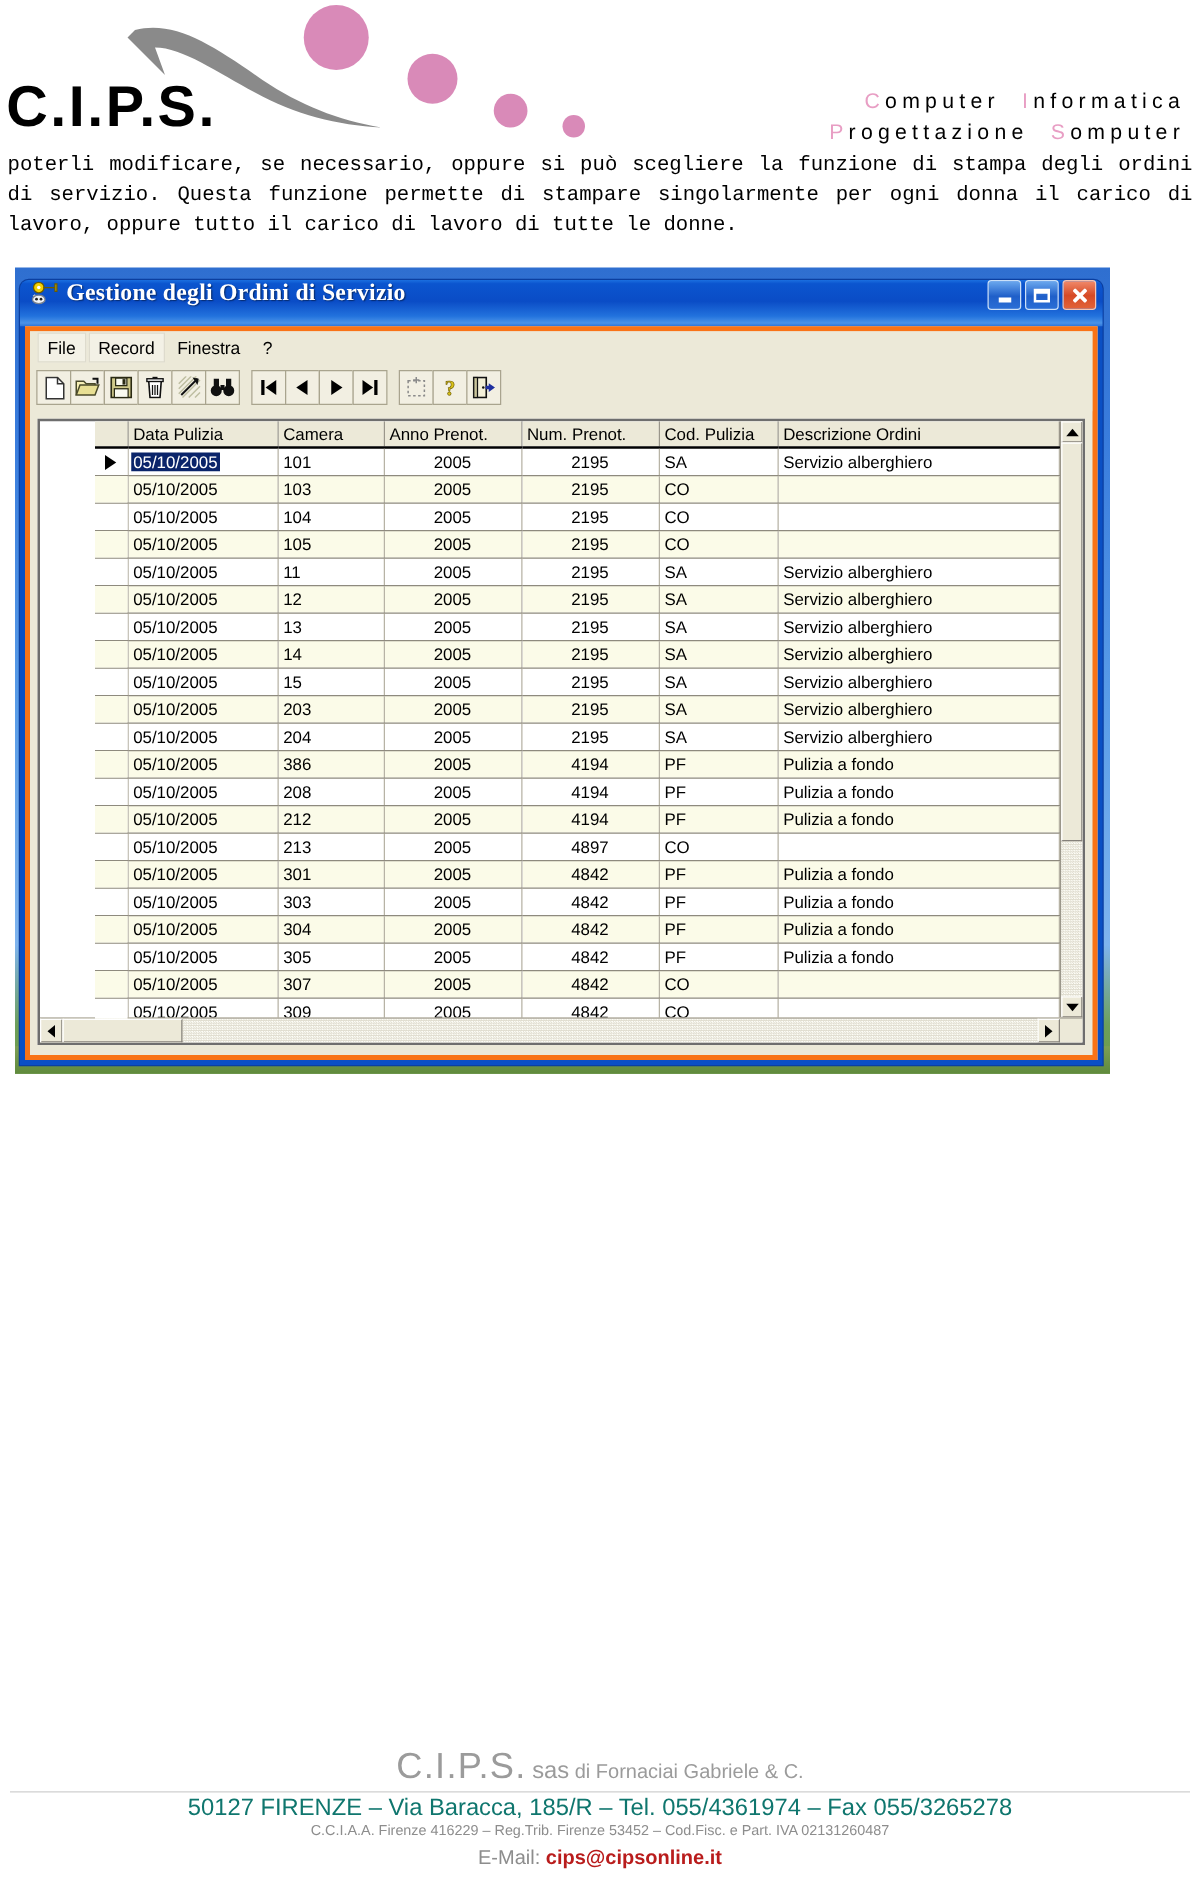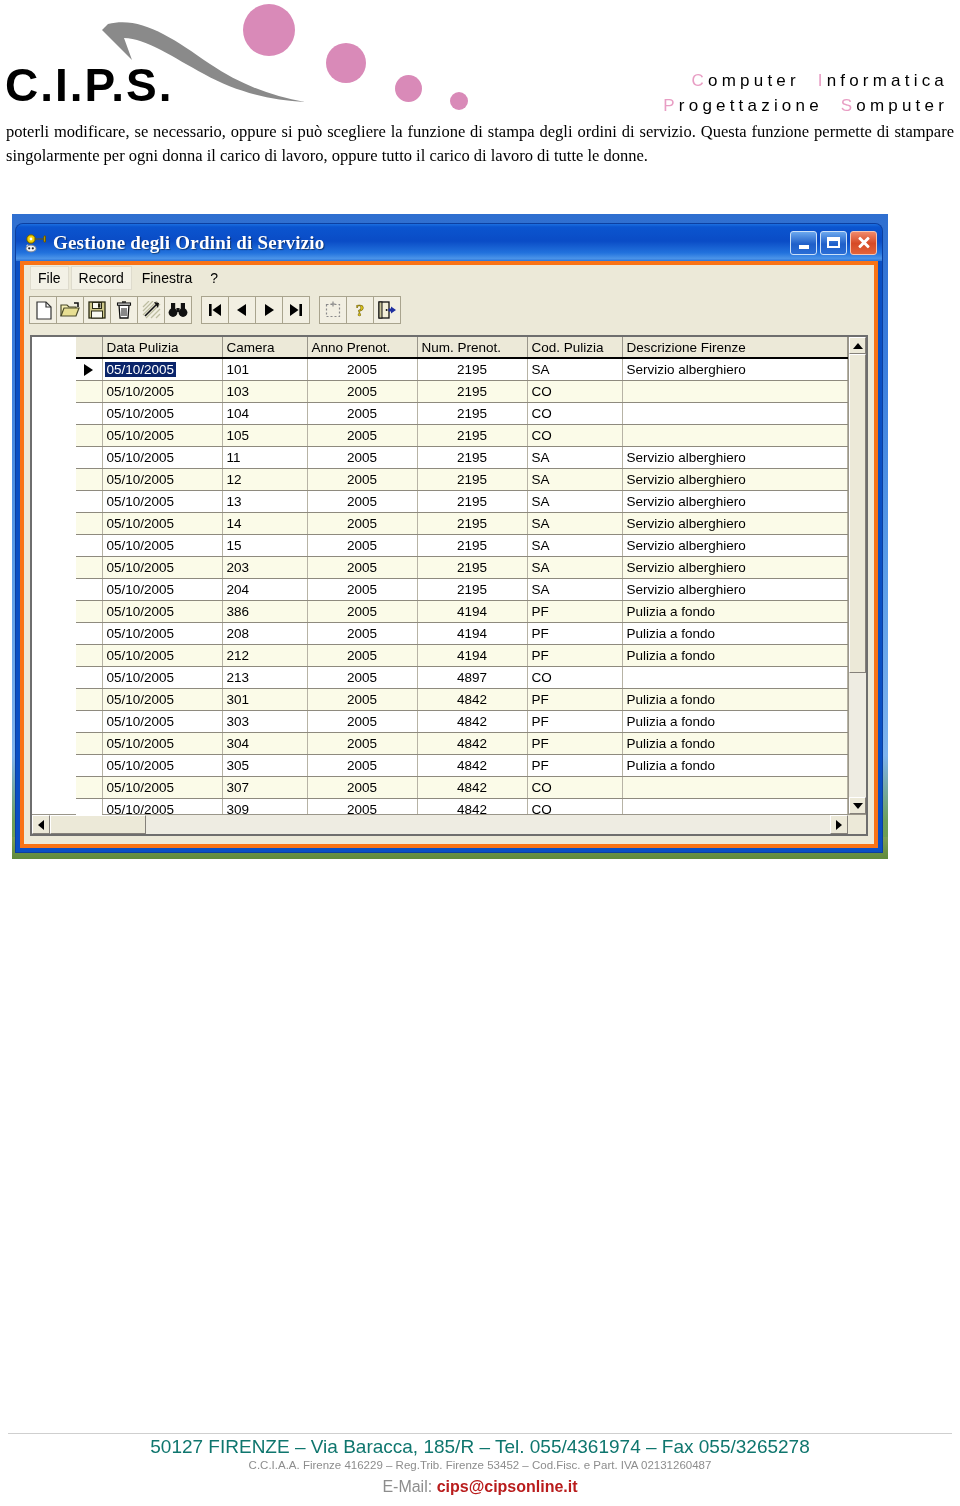--- a/index.html
+++ b/index.html
@@ -30,21 +30,21 @@
     text-align:right;
     font-family:"Liberation Sans", sans-serif;
     font-size:17px; letter-spacing:4.2px;
     line-height:25px; color:#000; white-space:nowrap;
   }
   .brand .cap { color:#e89ec4; }
 
   
   .body-text {
     position:absolute; left:6px; top:120px; width:948px;
-    font-family:Liberation Serif, serif;
+    font-family:Liberation Mono, monospace;
     font-size:16.5px; line-height:24px; color:#000;
     text-align:justify;
   }
 
   
   .desktop {
     position:absolute; left:12px; top:214px; width:876px; height:645px;
     background:linear-gradient(180deg,#2f6fd0 0%, #3a7ddd 22%, #5a9de8 55%, #7fb4ee 84%, #6d9f5a 94%, #6f9b45 100%);
   }
   .desktop::after{
@@ -56,21 +56,21 @@
   .window {
     position:absolute; left:16px; top:224px; width:866px; height:628px;
     background:#0a4fc4;
     border-radius:7px 7px 0 0;
     box-shadow:0 0 0 1px #0b3fa0;
   }
   .titlebar {
     position:relative; height:37px;
     background:linear-gradient(180deg,#1b6fe0 0%,#0b55cf 8%, #0a4cc6 46%, #2272dd 78%, #4a93e8 93%, #2d74d8 100%);
     border-radius:7px 7px 0 0;
-    display:flex; align-items:center; padding:0 5px 0 9px;
+    display:flex; align-items:flex-start; padding:0 5px 0 9px;
   }
   .win-icon { width:22px; height:20px; position:relative; flex:0 0 auto; margin-right:6px; }
   .title-text {
     flex:1 1 auto; color:#fff;
     font-family:"Liberation Serif", serif;
     font-weight:bold; font-size:19px;
     text-shadow:1px 1px 1px rgba(0,0,0,.45);
     white-space:nowrap; letter-spacing:.2px;
   }
   .tb-buttons { display:flex; gap:3px; align-items:center; }
@@ -415,21 +415,21 @@
                 <col>
             </colgroup>
             <thead>
               <tr>
                 <th class="col-sel"></th>
                 <th>Data Pulizia</th>
                 <th>Camera</th>
                 <th>Anno Prenot.</th>
                 <th>Num. Prenot.</th>
                 <th>Cod. Pulizia</th>
-                <th>Descrizione Firenze</th>
+                <th>Descrizione Ordini</th>
               </tr>
             </thead>
             <tbody id="grid-body">
                 <tr class="first-row norm">
                   <td class="col-sel"><span class="row-marker"></span></td>
                   <td><span class="cell-selected">05/10/2005</span></td>
                   <td>101</td>
                   <td class="num">2005</td>
                   <td class="num">2195</td>
                   <td>SA</td>
@@ -643,20 +643,25 @@
             <span class="arw-rt"></span>
           </div>
         <div class="hs-corner"></div>
       </div>
     </div>
 
   </div>
 </div>
 
 <div class="footer">
+  <div>
+    <span class="f-company">C.I.P.S.</span>
+    <span class="f-sas">sas</span>
+    <span class="f-di">di Fornaciai Gabriele &amp; C.</span>
+  </div>
   <div class="f-rule"></div>
   <div class="f-addr">50127 FIRENZE – Via Baracca, 185/R – Tel. 055/4361974 – Fax 055/3265278</div>
   <div class="f-legal">C.C.I.A.A. Firenze 416229 – Reg.Trib. Firenze 53452 – Cod.Fisc. e Part. IVA 02131260487</div>
   <div class="f-mail">
     <span>E-Mail:</span>
     <b>cips@cipsonline.it</b>
   </div>
 </div>
 
 </body></html>

